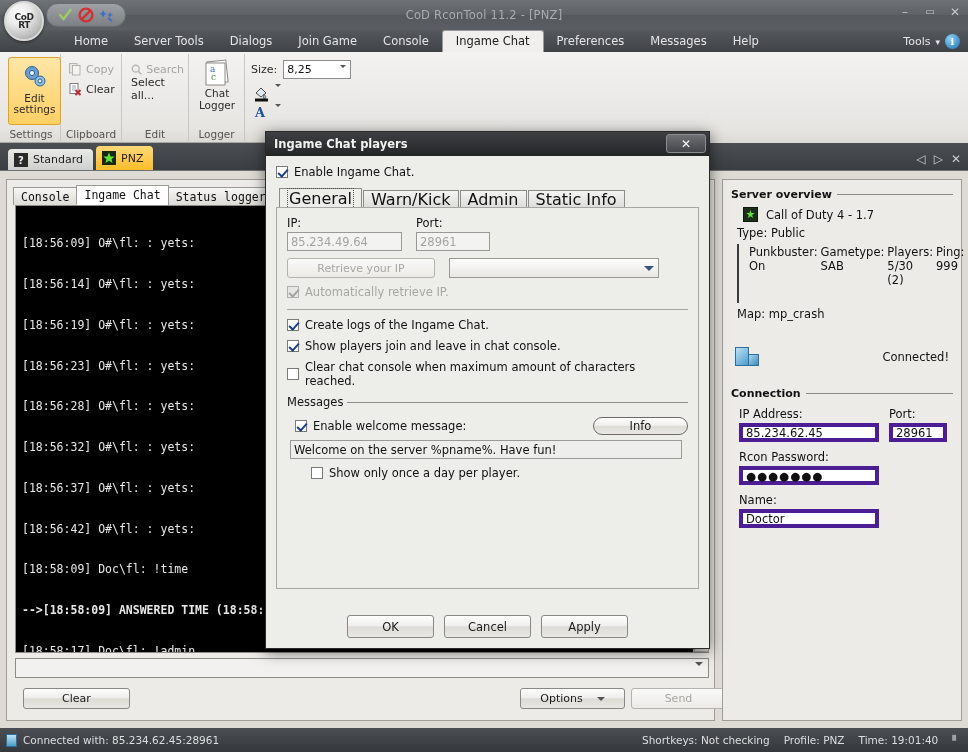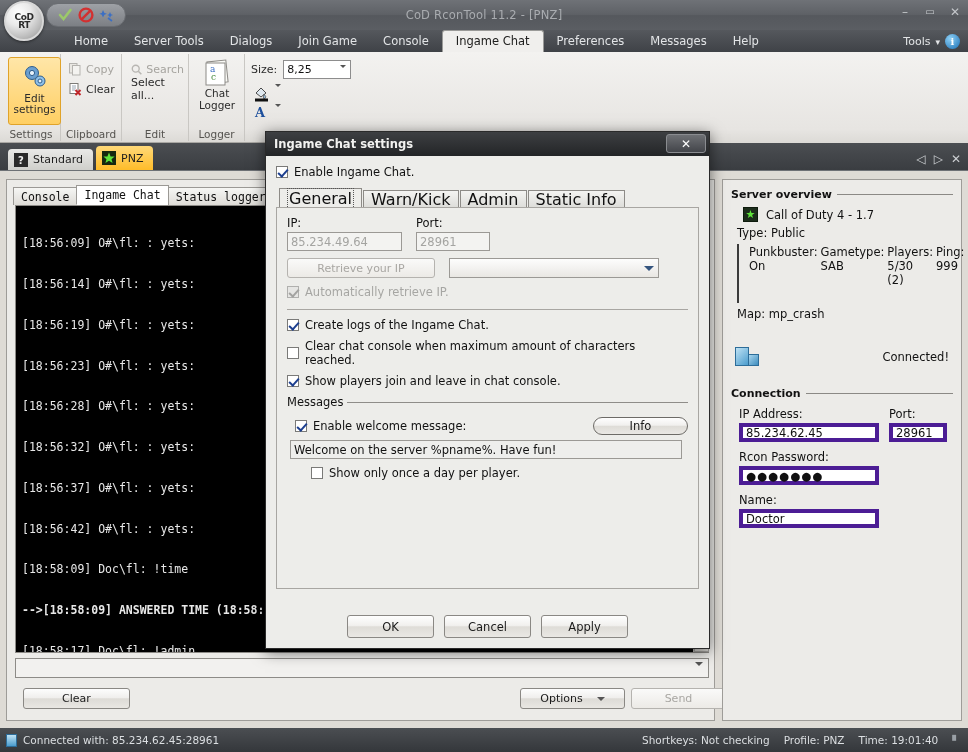--- a/index.html
+++ b/index.html
@@ -637,21 +637,21 @@
 
           <div class="lbl" style="margin-top:8px;">Name:</div>
           <div class="fld" style="width:140px;margin-top:2px;">Doctor</div>
         </div>
       </div>
     </div>
   </div>
 
   <div class="dialog">
     <div class="dlg-title">
-      <span>Ingame Chat settings</span>
+      <span>Ingame Chat players</span>
       <div class="dlg-close">✕</div>
     </div>
 
     <div class="dlg-body">
 
       <div class="chkrow">
         <span class="chk checked"></span>
         <span>Enable Ingame Chat.</span>
       </div>
 
@@ -691,27 +691,27 @@
         </div>
 
         <div class="sep" style="margin-top:10px;"></div>
 
         <div class="chkrow" style="margin-top:8px;">
           <span class="chk checked"></span>
           <span>Create logs of the Ingame Chat.</span>
         </div>
 
         <div class="chkrow" style="margin-top:7px;">
+          <span class="chk checked"></span>
+          <span>Show players join and leave in chat console.</span>
+        </div>
+
+        <div class="chkrow" style="margin-top:7px;">
           <span class="chk"></span>
           <span>Clear chat console when maximum amount of characters reached.</span>
-        </div>
-
-        <div class="chkrow" style="margin-top:7px;">
-          <span class="chk checked"></span>
-          <span>Show players join and leave in chat console.</span>
         </div>
 
         <div class="grouphdr" style="margin-top:7px;">
           <span>Messages</span>
           <span class="ln"></span>
         </div>
 
         <div style="display:flex;align-items:center;margin-top:8px;padding-left:8px;">
           <div class="chkrow">
             <span class="chk checked"></span>

